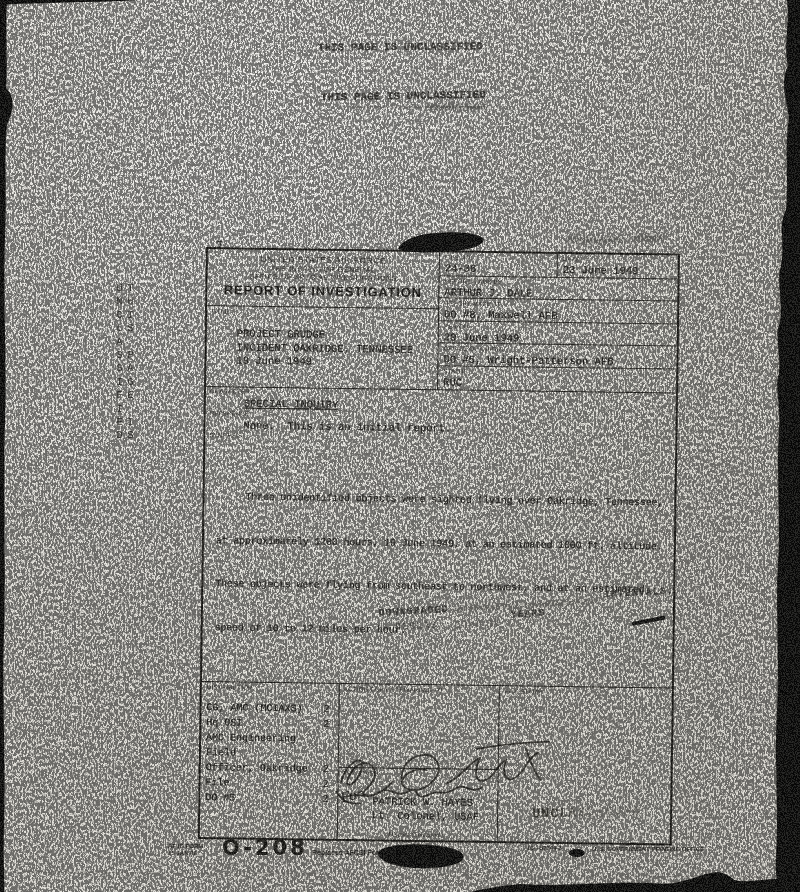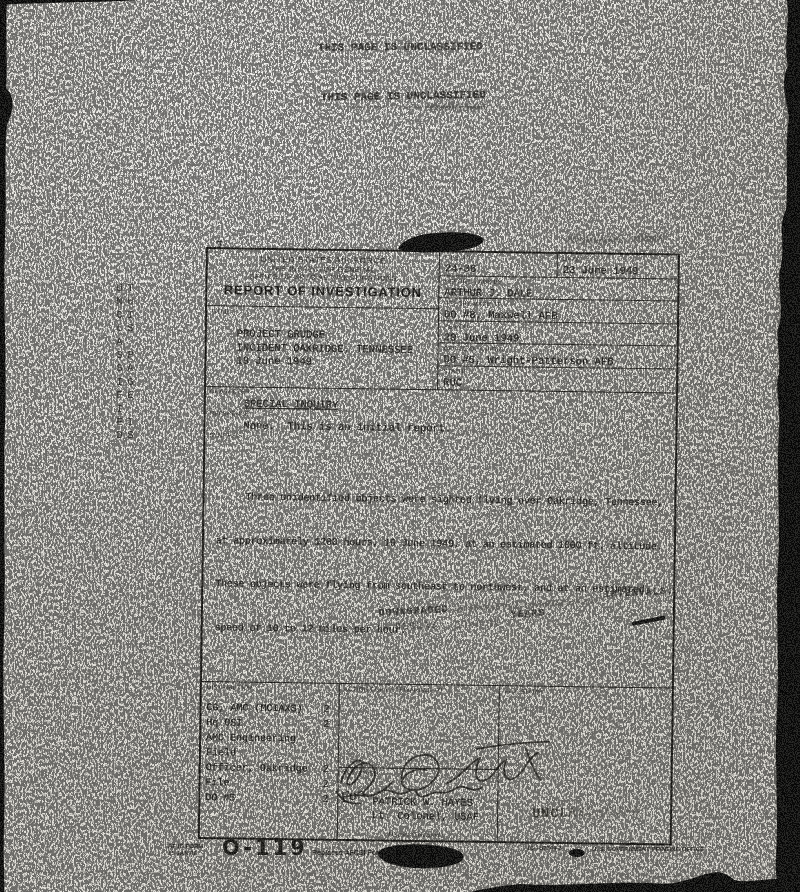--- a/index.html
+++ b/index.html
@@ -255,21 +255,21 @@
         <path d="M20 62 C32 55 40 66 52 57 C63 49 70 64 83 55 C92 49 88 66 101 59 C112 52 116 61 129 52 C139 45 143 59 156 50"></path>
         <path d="M10 57 C14 64 22 70 34 68"></path>
       </g>
     </svg>
   </div>
 
   <div class="abs foot-id">
     <div>AFIIG FORM</div>
     <div>15 JAN 49</div>
   </div>
-  <div class="abs foot-num">O-119</div>
+  <div class="abs foot-num">O-208</div>
   <div class="abs foot-rep">Replaces AFCSI Form 4-33 Jul</div>
   <div class="abs foot-code">16—57744-3</div>
   <div class="abs foot-gpo">U. S. GOVERNMENT PRINTING OFFICE</div>
   <div class="abs crease"></div>
 
   <svg class="abs overlay" width="800" height="892" viewBox="0 0 800 892">
     <defs>
       <filter id="soft">
           <feGaussianBlur stdDeviation="2.2"></feGaussianBlur>
         </filter>

